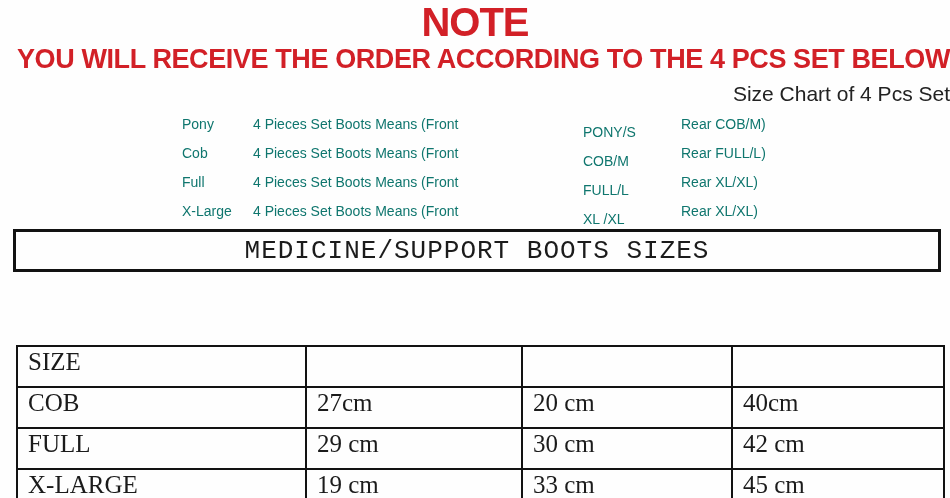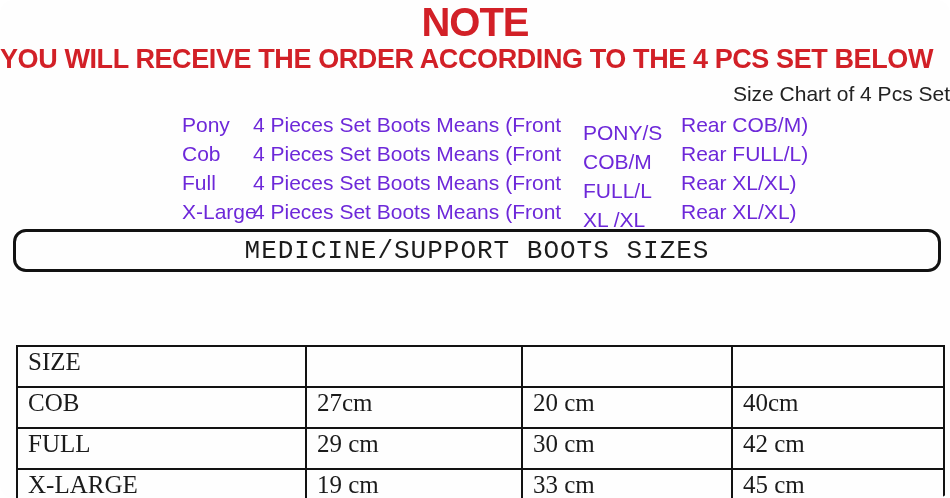--- a/index.html
+++ b/index.html
@@ -1,20 +1,20 @@
 <!DOCTYPE html>
 <html style="--accent-red: #d22027; --text-black: #1b1b1b; --border-black: #121212;"><head>
 <meta charset="utf-8">
 <style>
   :root {
     --accent-red: #d22027;
     --text-black: #1b1b1b;
     --border-black: #121212;
   }
-  * { margin: 0; padding: 0; box-sizing: border-box; border-radius: 13px; }
+  * { margin: 0; padding: 0; box-sizing: border-box; }
   html, body { background: #ffffff; }
   body {
     width: 950px;
     height: 498px;
     position: relative;
     overflow: hidden;
     font-family: "Liberation Sans", sans-serif;
     color: var(--text-black);
   }
   .page { position: absolute; inset: 0; background: #fefefe; }
@@ -26,42 +26,42 @@
     color: var(--accent-red);
     font-weight: bold;
     font-size: 40px;
     letter-spacing: -1px;
     line-height: 44px;
     white-space: nowrap;
   }
   .note-sub {
     position: absolute;
     top: 44px; left: 0; width: 100%;
-    text-align: left;
+    text-align: right;
     color: var(--accent-red);
     font-weight: bold;
     font-size: 27px;
     letter-spacing: -0.4px;
     line-height: 31px;
     white-space: nowrap;
   }
   .chart-heading {
     position: absolute;
     top: 81px; left: 98px; width: 852px;
     text-align: right;
     font-size: 21px;
     line-height: 25px;
     color: #222;
     white-space: nowrap;
   }
   .set-list {
     position: absolute;
     top: 110px; left: 182px;
-    font-size: 21px;
-    color: #6d28d9;
+    font-size: 14px;
+    color: #0f766e;
   }
   .set-row {
     display: flex;
     height: 29px;
     line-height: 29px;
     white-space: nowrap;
   }
   .set-row .c1 { width: 71px; }
   .set-row .c2 { width: 330px; }
   .set-row .c3 { width: 98px; margin-top: 8px; }

